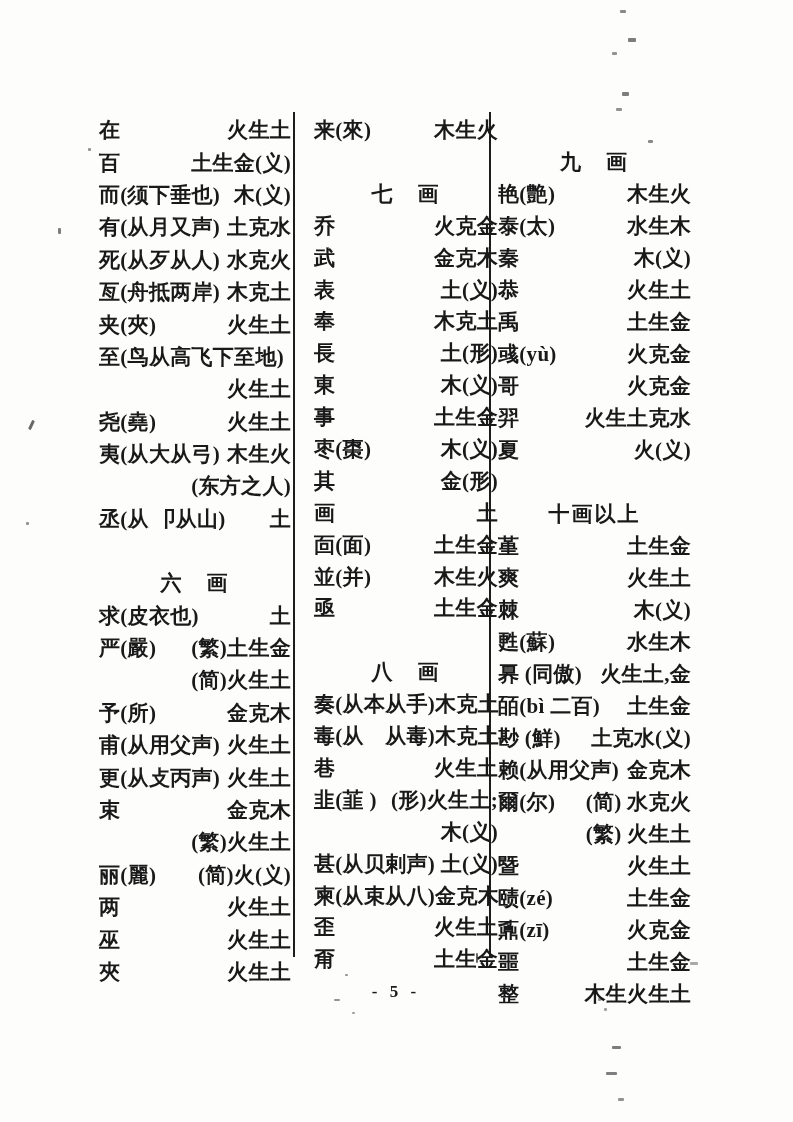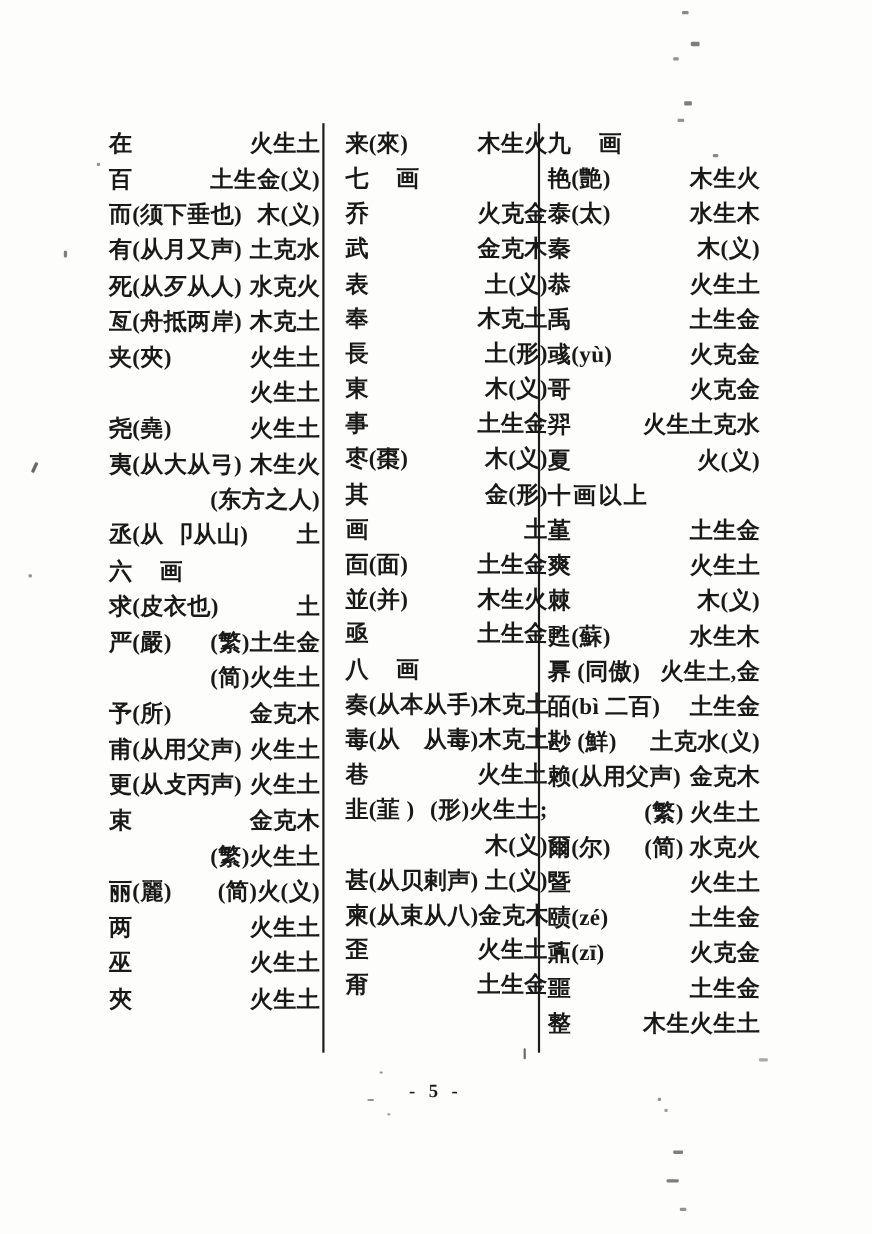--- a/index.html
+++ b/index.html
@@ -16,21 +16,21 @@
   .col.c1{left:99px;width:192px;--rh:32.4px;}
   .col.c2{left:314px;width:184px;--rh:31.9px;}
   .col.c3{left:498px;width:193px;--rh:32.0px;}
   .row{
     height:var(--rh);
     display:flex;align-items:center;justify-content:space-between;
     font-size:21px;font-weight:600;color:#191919;
     letter-spacing:0.3px;white-space:nowrap;
   }
   .row.cont{justify-content:flex-end;}
-  .row.header{letter-spacing:2px;}
+  .row.header{justify-content:center;letter-spacing:2px;margin-top:32px;}
   .char-cell{text-align:left;}
   .attr-cell{text-align:right;}
   .page-number{
     position:absolute;top:982px;left:50%;transform:translateX(-51%);
     font-size:17px;font-weight:600;color:#1a1a1a;letter-spacing:4px;
   }
   .speck{position:absolute;background:#2a2a2a;border-radius:1px;}
 </style>
 </head>
 <body>
@@ -62,20 +62,24 @@
         <span class="attr-cell">水克火</span>
       </div>
       <div class="row entry">
         <span class="char-cell">亙(舟抵两岸)</span>
         <span class="attr-cell">木克土</span>
       </div>
       <div class="row entry">
         <span class="char-cell">夹(夾)</span>
         <span class="attr-cell">火生土</span>
       </div>
+      <div class="row entry">
+        <span class="char-cell">至(鸟从高飞下至地)</span>
+        <span class="attr-cell"></span>
+      </div>
       <div class="row cont">
         <span class="attr-cell">火生土</span>
       </div>
       <div class="row entry">
         <span class="char-cell">尧(堯)</span>
         <span class="attr-cell">火生土</span>
       </div>
       <div class="row entry">
         <span class="char-cell">夷(从大从弓)</span>
         <span class="attr-cell">木生火</span>
@@ -304,26 +308,26 @@
         <span class="attr-cell">土生金</span>
       </div>
       <div class="row entry">
         <span class="char-cell">尠 (鮮)</span>
         <span class="attr-cell">土克水(义)</span>
       </div>
       <div class="row entry">
         <span class="char-cell">赖(从用父声)</span>
         <span class="attr-cell">金克木</span>
       </div>
-      <div class="row cont">
-        <span class="attr-cell">(繁) 火生土</span>
-      </div>
       <div class="row entry">
         <span class="char-cell">爾(尔)</span>
         <span class="attr-cell">(简) 水克火</span>
+      </div>
+      <div class="row cont">
+        <span class="attr-cell">(繁) 火生土</span>
       </div>
       <div class="row entry">
         <span class="char-cell">暨</span>
         <span class="attr-cell">火生土</span>
       </div>
       <div class="row entry">
         <span class="char-cell">赜(zé)</span>
         <span class="attr-cell">土生金</span>
       </div>
       <div class="row entry">

